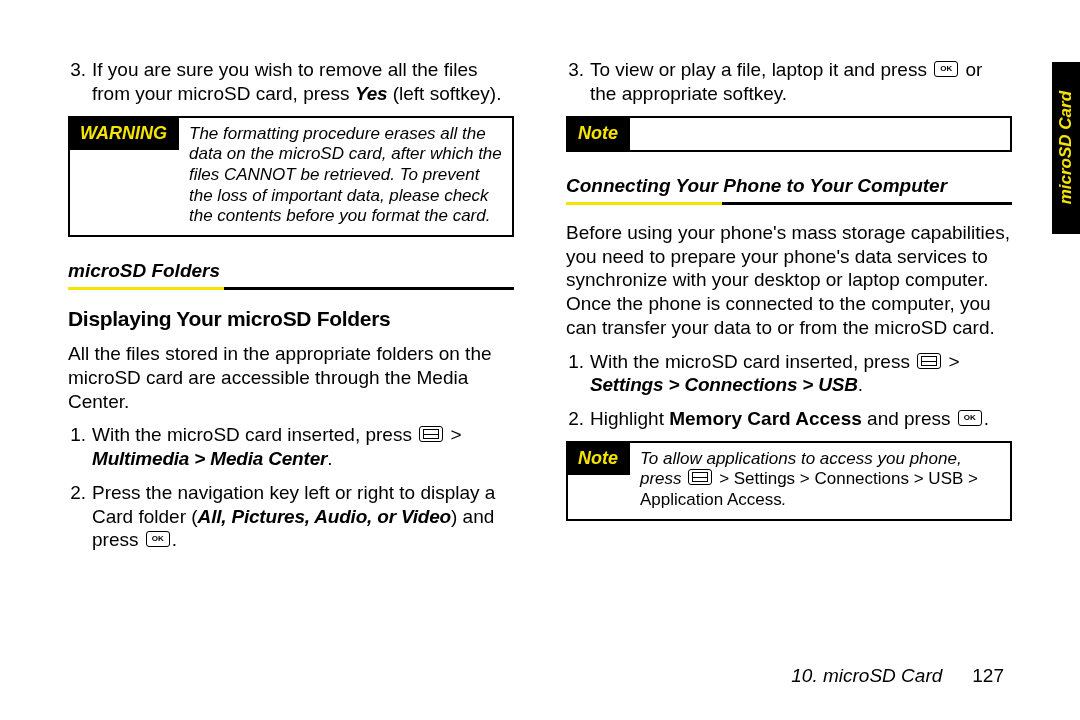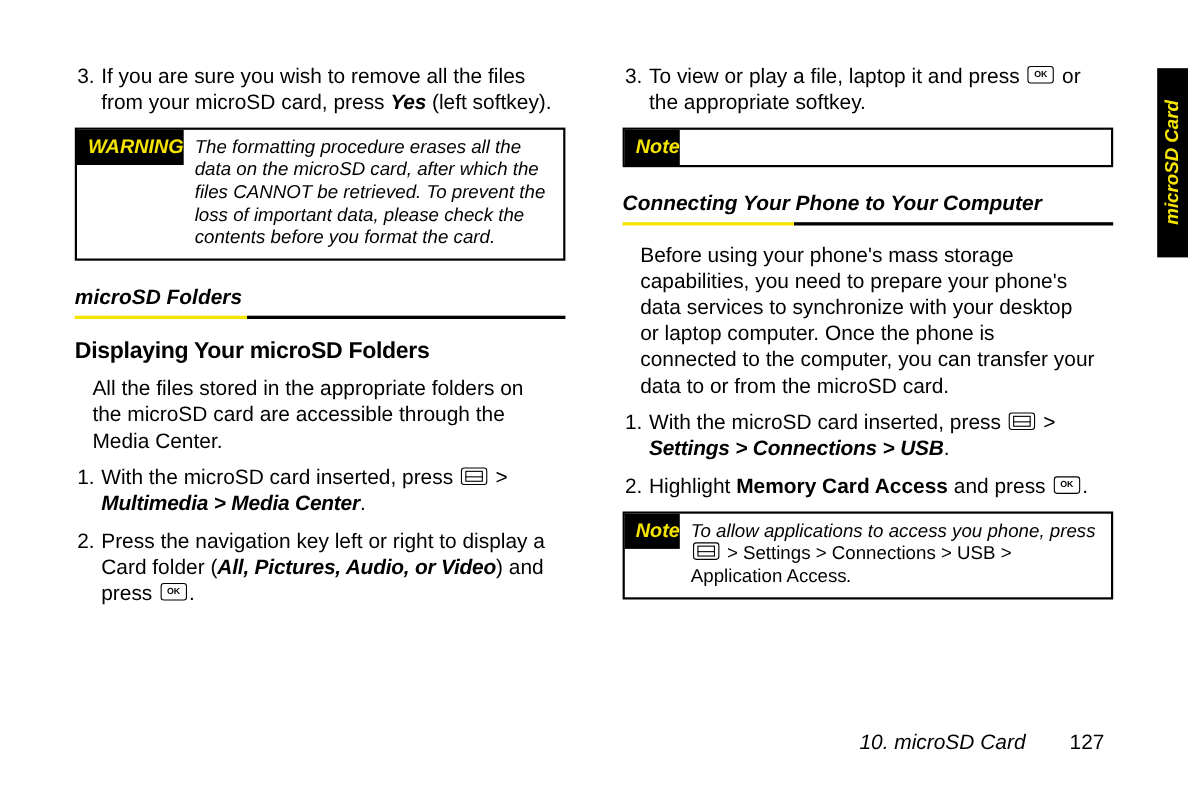--- a/index.html
+++ b/index.html
@@ -34,21 +34,21 @@
     height: 3px;
     margin: 4px 0 16px 0;
     background: linear-gradient(to right, #f5e400 0 35%, #000 35% 100%);
   }
   h2.sub {
     font-weight: 600;
     font-size: 21px;
     margin: 14px 0 10px 0;
     letter-spacing: -0.3px;
   }
-  p { margin: 8px 16px; }
+  p { margin: 8px 0; }
   .li {
     display: flex;
     gap: 6px;
     margin: 10px 0;
   }
   .li .num { min-width: 18px; text-align: right; }
   .li .txt { flex: 1; }
 
   .boldital { font-weight: 700; font-style: italic; letter-spacing: -0.2px; }
   .bold { font-weight: 700; }
@@ -59,21 +59,21 @@
   }
   .callout .row {
     display: flex;
     align-items: flex-start;
   }
   .callout .tag {
     background: #000;
     color: #f5e400;
     font-style: italic;
     font-weight: 700;
-    padding: 4px 0 6px 10px;
+    padding: 4px 12px 6px 10px;
     font-size: 18px;
     white-space: nowrap;
   }
   .callout .body {
     font-style: italic;
     font-size: 17px;
     padding: 6px 10px 8px 10px;
     line-height: 1.22;
   }
 
@@ -97,21 +97,21 @@
     white-space: nowrap;
   }
 
   .footer {
     position: absolute;
     bottom: 32px;
     right: 76px;
     font-style: italic;
     font-size: 19px;
     display: flex;
-    gap: 40px;
+    gap: 30px;
   }
   .pagenum { font-style: normal; }
 
   
   .key {
     display: inline-block;
     width: 22px;
     height: 14px;
     border: 1.5px solid #000;
     border-radius: 3px;

